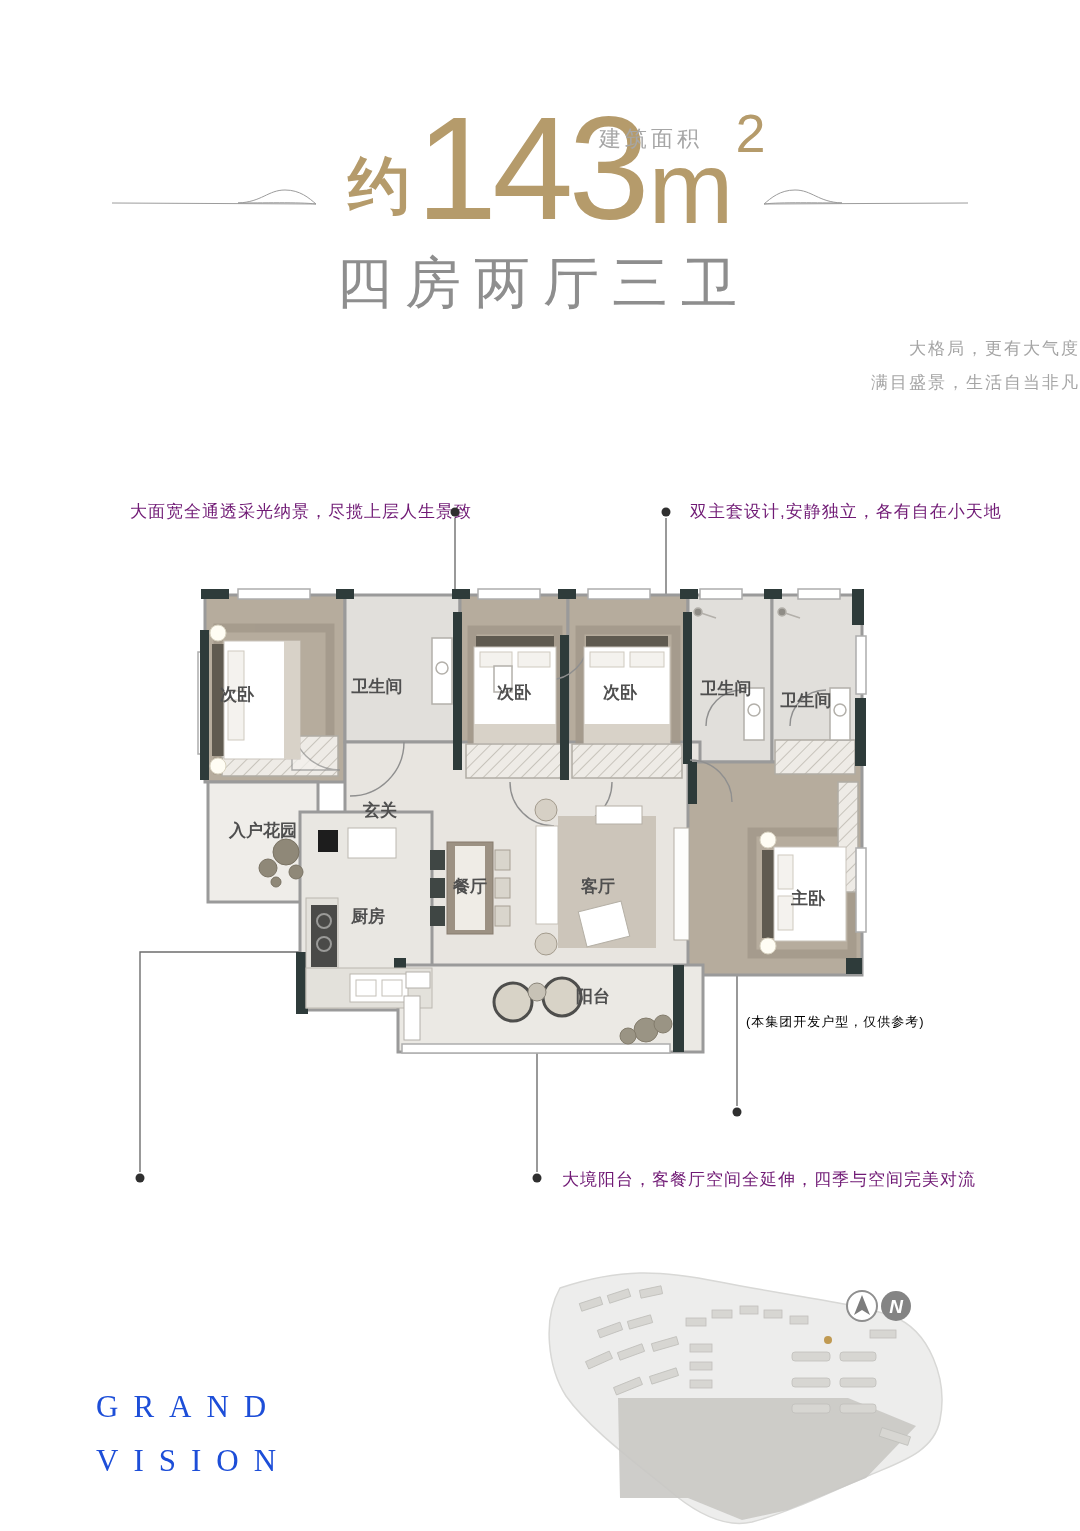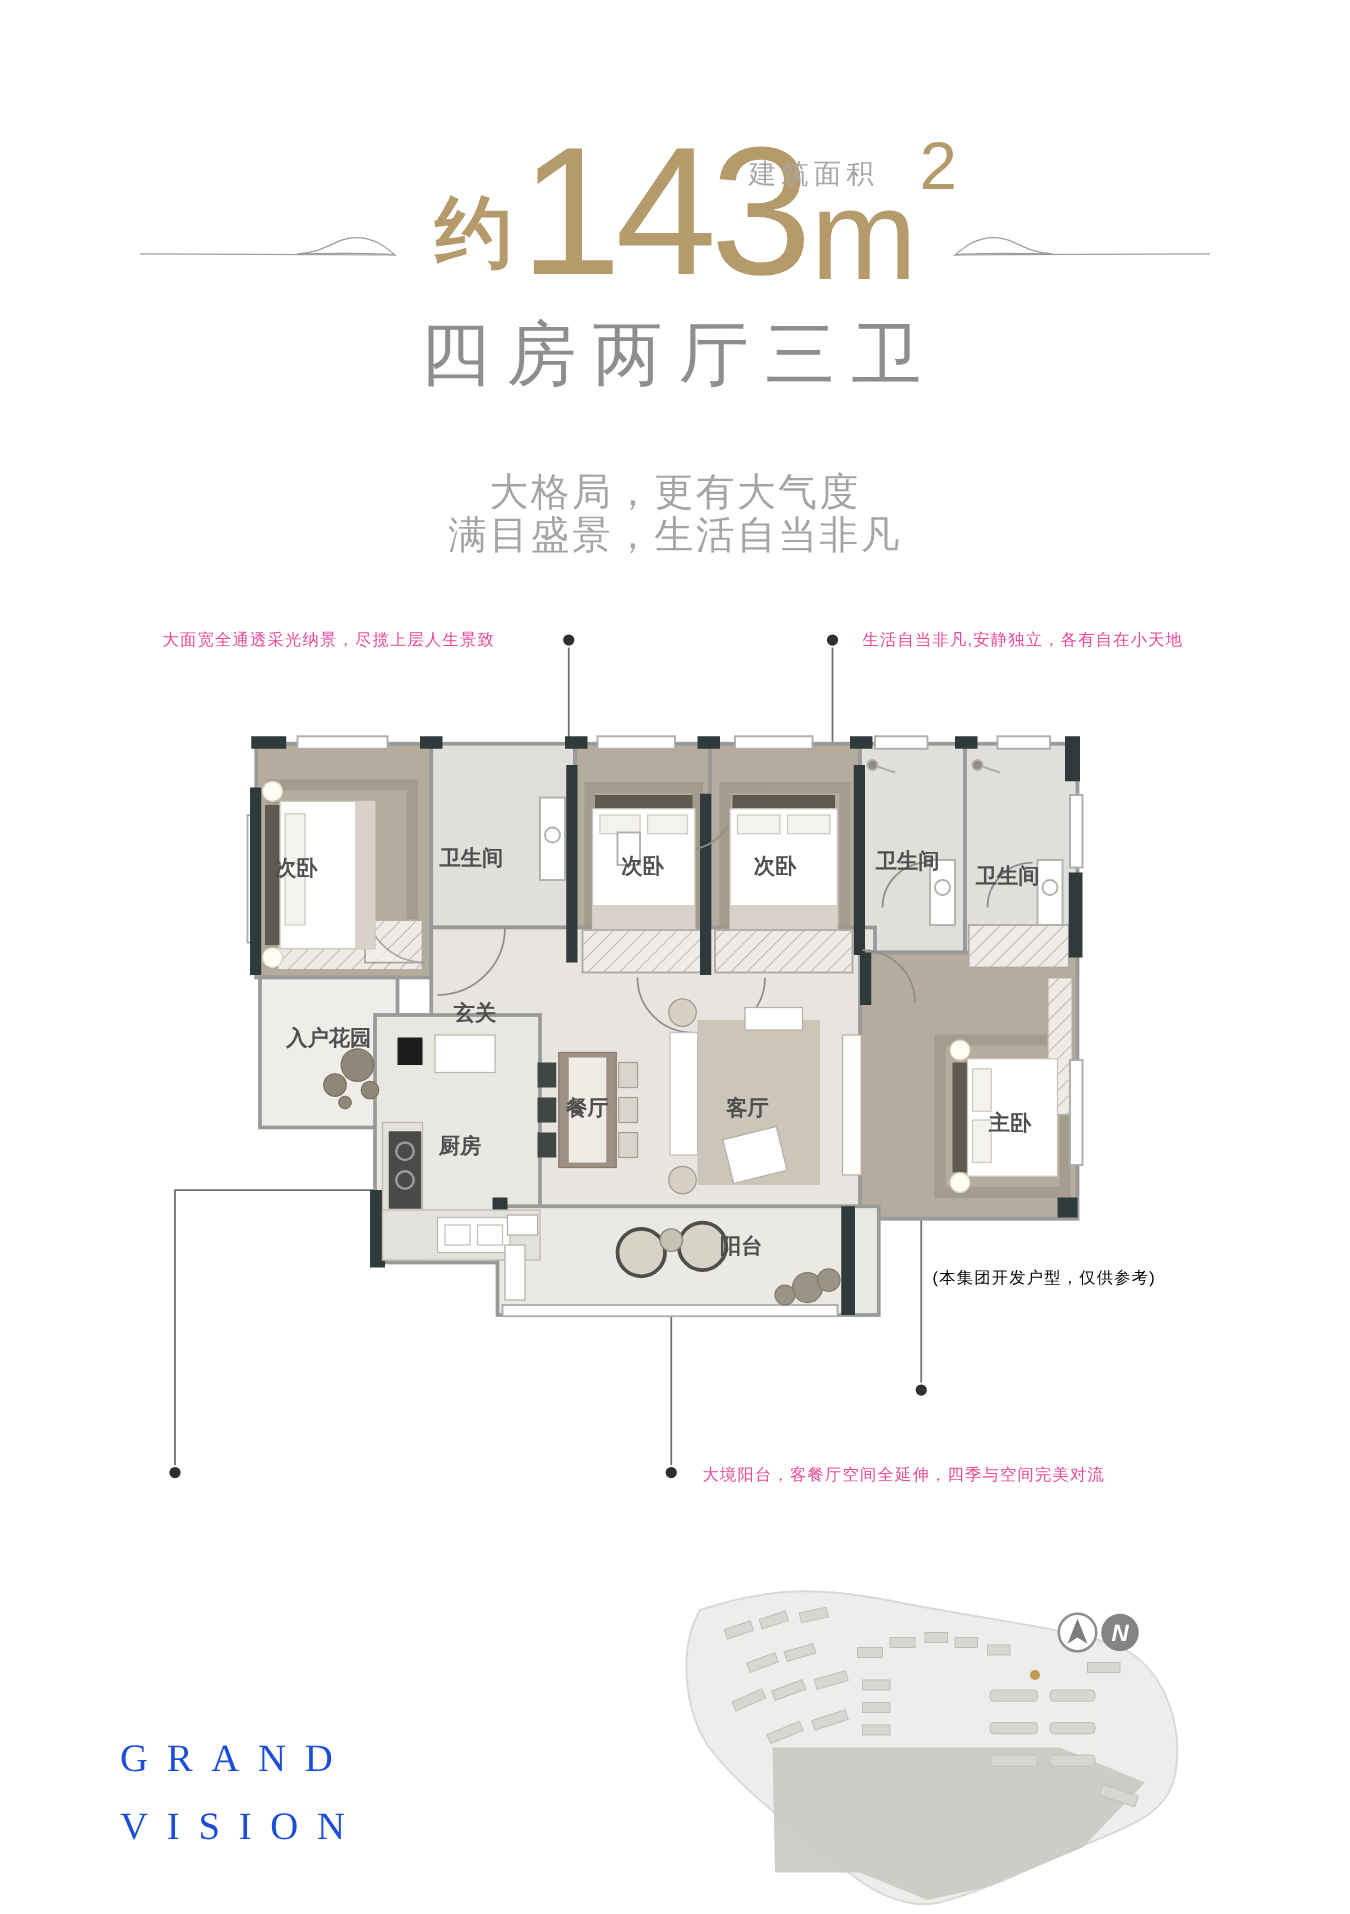--- a/index.html
+++ b/index.html
@@ -11,26 +11,26 @@
   .t-approx{font-size:62px;font-weight:700;margin:0 6px 14px 0;letter-spacing:0;}
   .t-num{font-size:146px;font-weight:500;line-height:1;letter-spacing:-5px;}
   .t-unit{font-size:102px;font-weight:500;line-height:1;margin:0 0 3px 4px;}
   .t-sup{font-size:54px;font-weight:500;margin:0 0 78px 2px;}
   .t-arealabel{position:absolute;left:599px;top:124px;font-size:22px;color:#a6a6a6;letter-spacing:4px;}
   .wave{position:absolute;top:180px;width:218px;height:40px;}
   .wave.left{left:110px;}
   .wave.right{left:752px;}
   .t-layout{position:absolute;left:0;top:246px;width:100%;text-align:center;font-size:56px;
             color:#8e8e8e;letter-spacing:13px;padding-left:6px;box-sizing:border-box;font-weight:500;}
-  .tagline{position:absolute;left:0;width:100%;text-align:center;font-size:31px;color:#a5a5a5;letter-spacing:2px;margin-top:36px;}
+  .tagline{position:absolute;left:0;width:100%;text-align:right;font-size:17px;color:#a5a5a5;letter-spacing:2px;}
   .tagline.l1{top:337px;}
   .tagline.l2{top:371px;}
 
   
-  .callout{position:absolute;font-size:13px;color:#ec4899;letter-spacing:1px;line-height:30px;white-space:nowrap;}
+  .callout{position:absolute;font-size:17px;color:#701a75;letter-spacing:1px;line-height:30px;white-space:nowrap;}
   .co-topleft{left:130px;top:497px;}
   .co-topright{left:690px;top:497px;}
   .co-right{left:762px;top:1064px;}
   .co-botleft{left:162px;top:1138px;}
   .co-botcenter{left:562px;top:1165px;}
   .disclaimer{position:absolute;left:746px;top:1013px;font-size:13px;color:#000000;letter-spacing:1px;}
 
   
   .brand{position:absolute;left:96px;top:1380px;font-family:"Liberation Serif","DejaVu Serif",serif;
          color:#1d4ed8;font-size:31px;letter-spacing:15px;line-height:54px;}
@@ -57,21 +57,21 @@
       <span class="t-num">143</span>
       <span class="t-unit">m</span>
       <span class="t-sup">2</span>
   </div>
   <div class="t-arealabel">建筑面积</div>
   <div class="t-layout">四房两厅三卫</div>
   <div class="tagline l1">大格局，更有大气度</div>
   <div class="tagline l2">满目盛景，生活自当非凡</div>
 
   <div class="callout co-topleft">大面宽全通透采光纳景，尽揽上层人生景致</div>
-  <div class="callout co-topright">生活自当非凡,安静独立，各有自在小天地</div>
+  <div class="callout co-topright">双主套设计,安静独立，各有自在小天地</div>
   <div class="callout co-botcenter">大境阳台，客餐厅空间全延伸，四季与空间完美对流</div>
   <div class="disclaimer">(本集团开发户型，仅供参考)</div>
 
   <svg class="plan-svg" width="1080" height="1531" viewBox="0 0 1080 1531">
     <defs>
       <pattern id="hatch" width="9" height="9" patternTransform="rotate(45)" patternUnits="userSpaceOnUse">
         <rect width="9" height="9" fill="#eeebe6"></rect>
         <line x1="0" y1="0" x2="0" y2="9" stroke="#b7b2a9" stroke-width="1.4"></line>
       </pattern>
     </defs>

